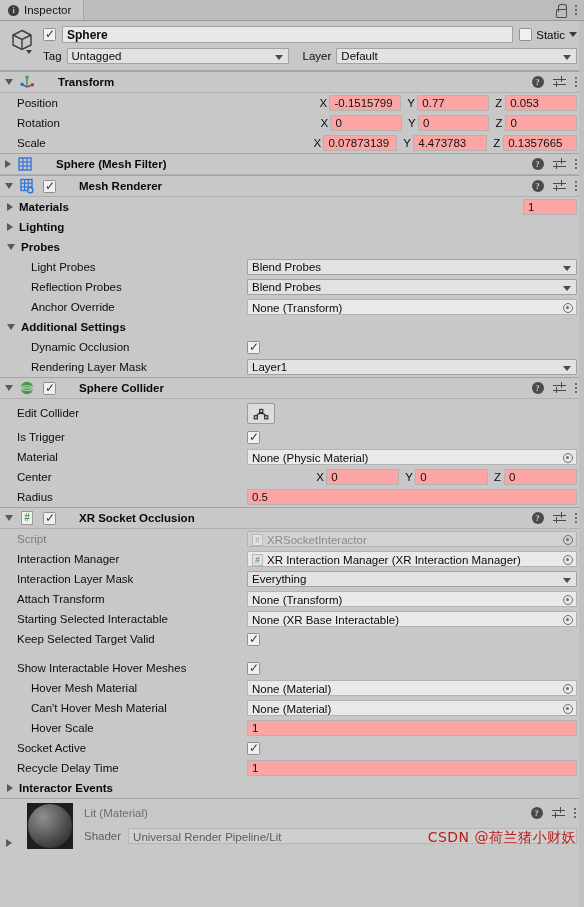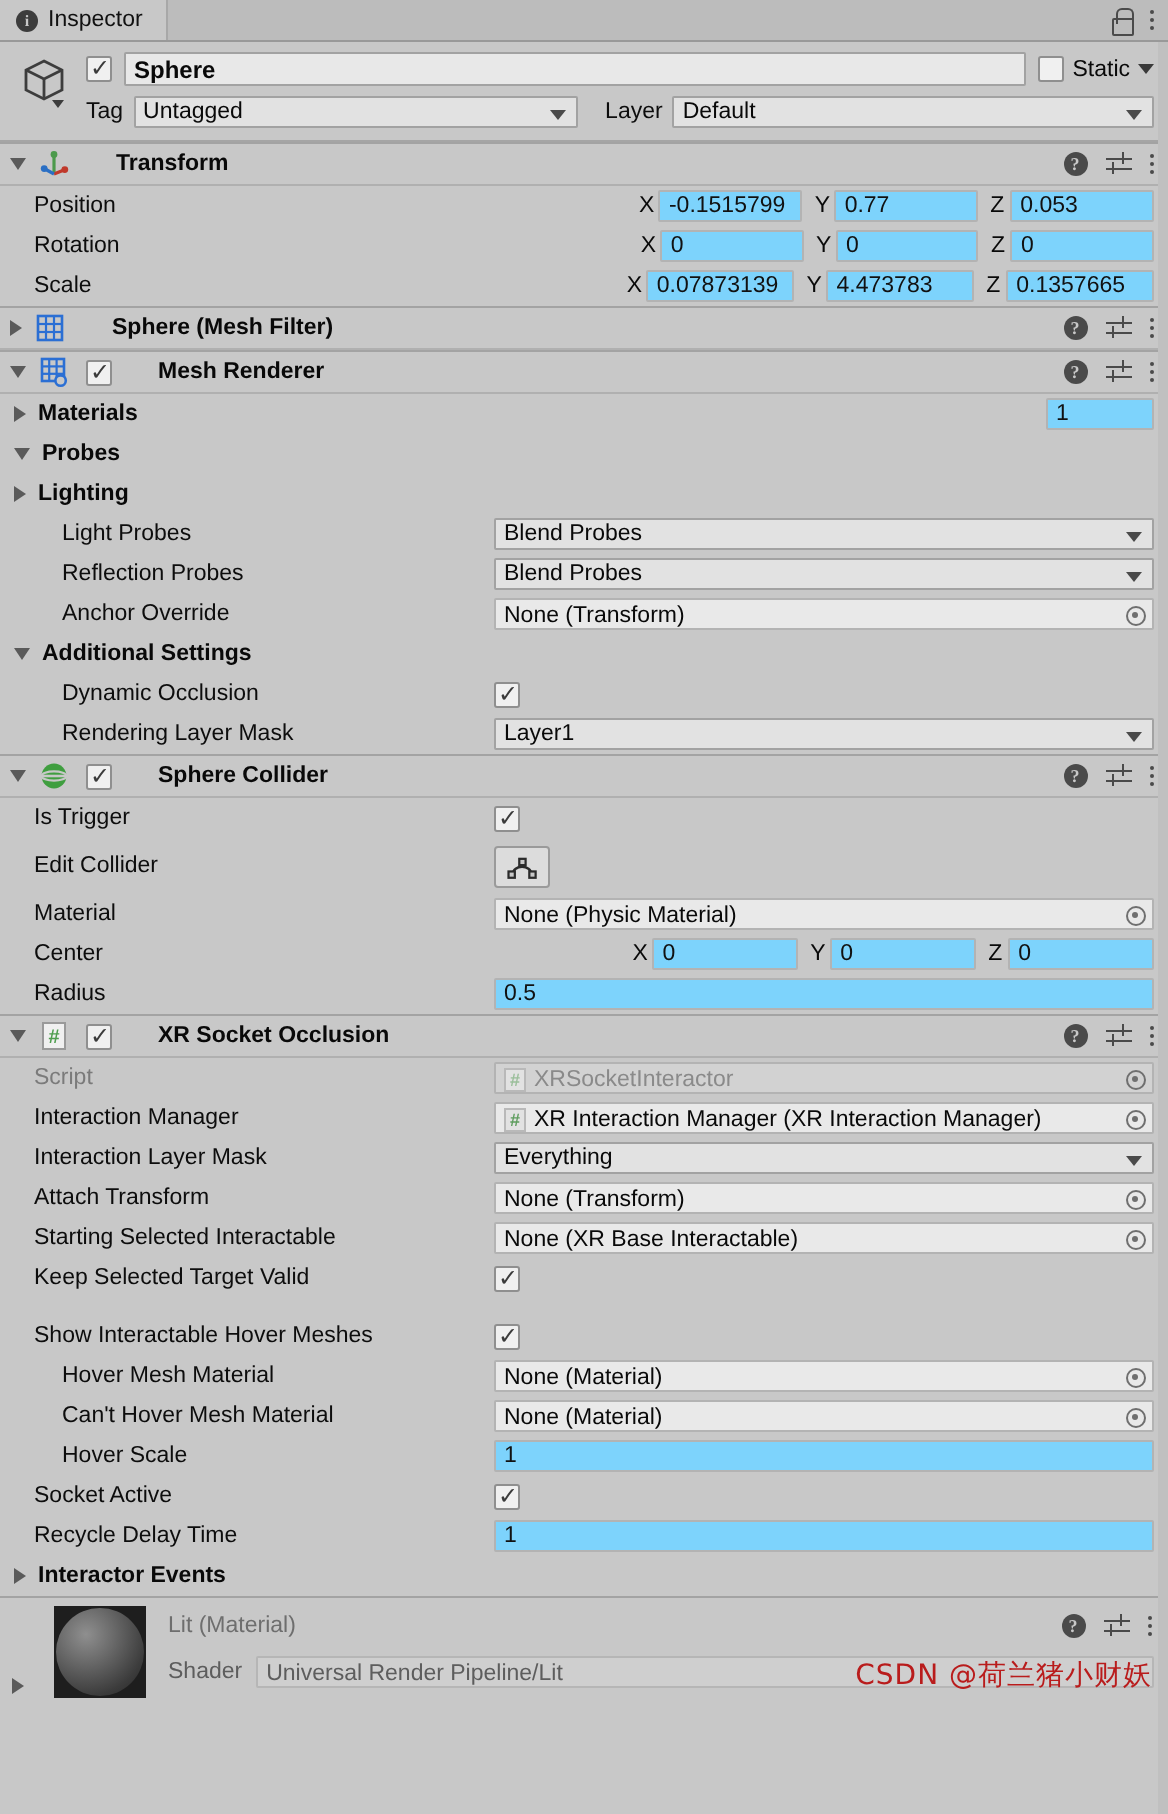--- a/index.html
+++ b/index.html
@@ -118,21 +118,21 @@
 
   
   .body { background: #c8c8c8; }
   .row { height: 20px; display: flex; align-items: center; padding: 0 7px 0 0; }
   .row .label { font-size: 11.5px; color: #0d0d0d; }
   .label.i0 { padding-left: 17px; }
   .label.i1 { padding-left: 31px; }
   .label.dim { color: #7b7b7b; }
   .spacer { flex: 1; }
   .txt {
-    height: 16px; background: #7dd3fc; border: 1px solid #b3b3b3; border-radius: 1px;
+    height: 16px; background: #fca5a5; border: 1px solid #b3b3b3; border-radius: 1px;
     display: flex; align-items: center; padding: 0 4px; font-size: 11.5px; color: #111;
   }
   .objfield {
     height: 16px; background: #e9e9e9; border: 1px solid #b3b3b3; border-radius: 1px;
     display: flex; align-items: flex-end; padding: 0 4px; font-size: 11.5px; position: relative;
   }
   .objfield.grey { background: #d4d4d4; color: #828282; }
   .obj-dot {
     position: absolute; right: 3px; top: 2.5px; width: 10px; height: 10px;
     border: 1.3px solid #6f6f6f; border-radius: 50%;
@@ -386,29 +386,29 @@
           <span class="foldout closed"></span>
           <span style="font-weight: bold; font-size: 11.5px;">Materials</span>
         </span>
         <span class="spacer"></span>
         <span class="txt" style="width: 54px;">
           <span>1</span>
         </span>
       </div>
       <div class="row">
         <span style="display: flex; align-items: center; gap: 5px; padding-left: 7px;">
+          <span class="foldout closed"></span>
+          <span style="font-weight: bold; font-size: 11.5px;">Lighting</span>
+        </span>
+        <span class="spacer"></span>
+      </div>
+      <div class="row">
+        <span style="display: flex; align-items: center; gap: 5px; padding-left: 7px;">
           <span class="foldout"></span>
           <span style="font-weight: bold; font-size: 11.5px;">Probes</span>
-        </span>
-        <span class="spacer"></span>
-      </div>
-      <div class="row">
-        <span style="display: flex; align-items: center; gap: 5px; padding-left: 7px;">
-          <span class="foldout closed"></span>
-          <span style="font-weight: bold; font-size: 11.5px;">Lighting</span>
         </span>
         <span class="spacer"></span>
       </div>
       <div class="row">
         <span class="label i1">Light Probes</span>
         <span class="spacer"></span>
         <span class="dropdown" style="width: 330px; height: 16px; background: rgb(226, 226, 226);">
           <span>Blend Probes</span>
           <span class="dd-arrow"></span>
         </span>
@@ -470,39 +470,39 @@
             <i class="h1"></i>
             <i class="h2"></i>
           </span>
           <span class="kebab">
             <i></i>
             <i></i>
             <i></i>
           </span>
         </div>
       </div>
-      <div class="row">
-        <span class="label i0">Is Trigger</span>
-        <span class="spacer"></span>
-        <span style="width: 330px; display: flex;">
-          <span class="chk on"></span>
-        </span>
-      </div>
       <div class="row" style="height: 28px;">
         <span class="label i0">Edit Collider</span>
         <span class="spacer"></span>
         <span style="width: 330px; display: flex;">
           <span class="edit-collider-btn">
             <svg viewBox="0 0 18 14" width="17" height="13">
               <path d="M3.5 11 C3.5 5.5, 13.5 5.5, 13.5 11" fill="none" stroke="#2b2b2b" stroke-width="1.3"></path>
               <rect x="1.2" y="9.4" width="3.4" height="3.4" fill="#c8c8c8" stroke="#2b2b2b" stroke-width="1.2"></rect>
               <rect x="12.4" y="9.4" width="3.4" height="3.4" fill="#c8c8c8" stroke="#2b2b2b" stroke-width="1.2"></rect>
               <rect x="7" y="2.6" width="3.4" height="3.4" fill="#c8c8c8" stroke="#2b2b2b" stroke-width="1.2"></rect>
             </svg>
           </span>
+        </span>
+      </div>
+      <div class="row">
+        <span class="label i0">Is Trigger</span>
+        <span class="spacer"></span>
+        <span style="width: 330px; display: flex;">
+          <span class="chk on"></span>
         </span>
       </div>
       <div class="row">
         <span class="label i0">Material</span>
         <span class="spacer"></span>
         <span style="display: flex; width: 330px;">
           <span class="objfield" style="flex: 1 1 0%;">
             <span>None (Physic Material)</span>
             <span class="obj-dot"></span>
           </span>

